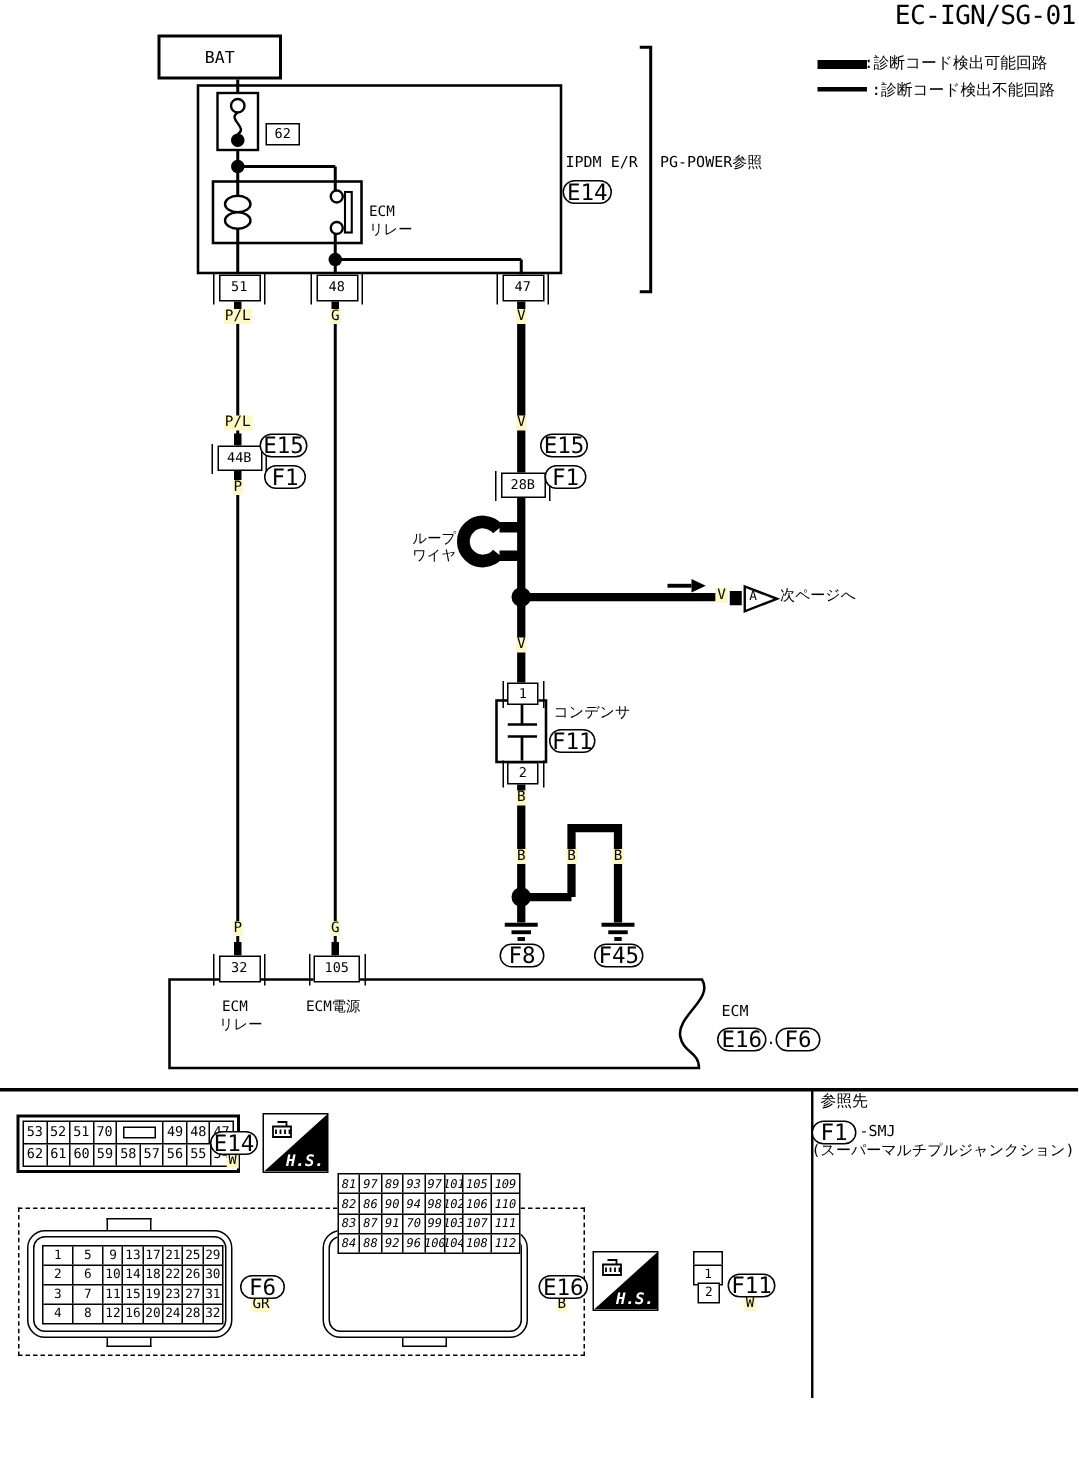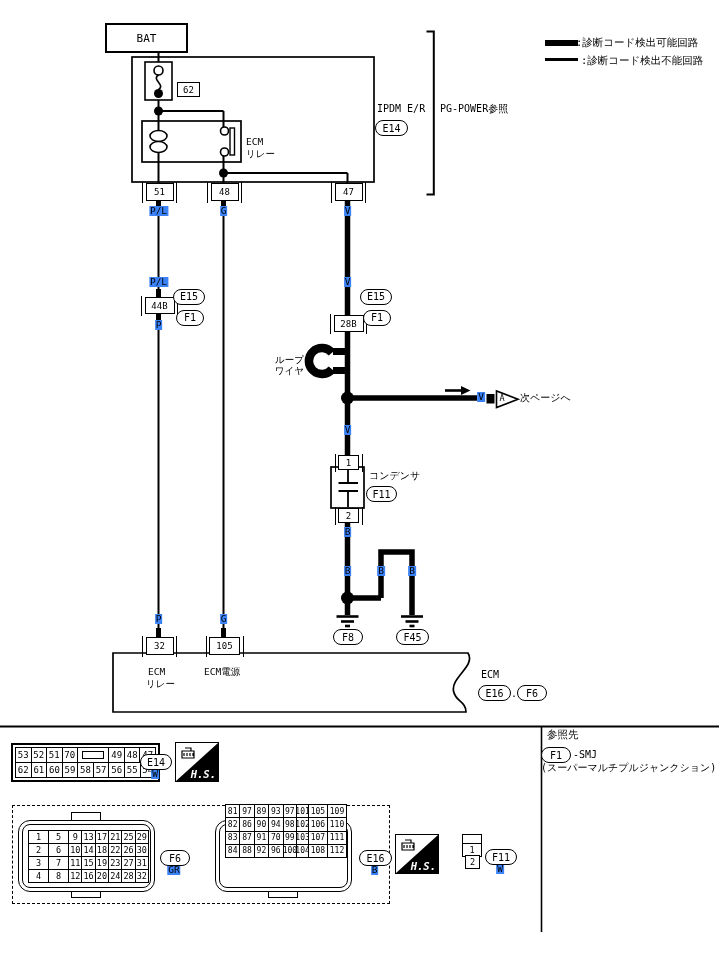--- a/index.html
+++ b/index.html
@@ -4,30 +4,30 @@
 <style>
   html,body{margin:0;padding:0;background:#fff;}
   #page{position:relative;width:719px;height:974px;background:#fff;overflow:hidden;
         font-family:"DejaVu Sans Mono","Liberation Mono",monospace;color:#000;}
   #wires{position:absolute;left:0;top:0;z-index:1;}
   .abs{position:absolute;z-index:4;white-space:nowrap;}
   .t95{font-size:9.5px;line-height:10px;margin-top:12px;}
   .t10{font-size:10px;line-height:11px;}
   .t105{font-size:10.5px;line-height:12px;}
   
-  .wl{position:absolute;z-index:4;transform:translateX(-50%);background:#3b82f6;
+  .wl{position:absolute;z-index:4;transform:translateX(-50%);background:#fef9c3;
       font-size:9.5px;line-height:10px;padding:0 1px;white-space:nowrap;}
   
   .pin{position:absolute;z-index:5;background:#fff;border:1.6px solid #000;
        display:flex;align-items:center;justify-content:center;font-size:9px;}
   .pin::before{content:"";position:absolute;top:-2.5px;bottom:-2.5px;left:-4.5px;right:-4.5px;
        border-left:1.6px solid #000;border-right:1.6px solid #000;}
   
   .oval{position:absolute;z-index:5;background:#fff;border:1.5px solid #000;border-radius:8px;
-       display:flex;align-items:center;justify-content:center;font-size:10px;}
+       display:flex;align-items:center;justify-content:center;font-size:15px;}
   
   .box{position:absolute;z-index:4;background:#fff;border:1.6px solid #000;
        display:flex;align-items:center;justify-content:center;}
   
   .hs{position:absolute;z-index:5;width:42px;height:38px;border:1.8px solid #000;background:#fff;}
   .hs .tri{position:absolute;left:0;top:0;right:0;bottom:0;background:#000;
        clip-path:polygon(100% 0,100% 100%,0 100%);}
   .hs .hst{position:absolute;right:2px;bottom:1px;color:#fff;z-index:2;
        font-style:italic;font-weight:bold;font-size:10.5px;}
   .hs svg{position:absolute;left:2px;top:2px;z-index:1;}
@@ -151,20 +151,21 @@
       <rect x="331" y="467" width="33" height="41" fill="#fff" stroke="#000" stroke-width="1.7"></rect>
       <path d="M348,467 V483 M338.5,483 H358 M338.5,491 H358 M348,491 V507" fill="none" stroke="#000" stroke-width="1.8"></path>
     </g>
 
     <path d="M113,653 H468 C476,666 451,677 453.5,691 C455.5,702 466,701 466,712 H113 Z" fill="none" stroke="#000" stroke-width="1.7"></path>
 
     <line x1="0" y1="726.5" x2="719" y2="726.5" stroke="#000" stroke-width="2.2"></line>
     <line x1="541.5" y1="727" x2="541.5" y2="932" stroke="#000" stroke-width="1.6"></line>
   </svg>
 
+  <div id="title">EC-IGN/SG-01</div>
   <div class="sw" style="left:545px;top:40px;width:33px;height:5.5px;"></div>
   <div class="abs t105" style="left:576px;top:36px;">:診断コード検出可能回路</div>
   <div class="sw" style="left:545px;top:58px;width:33px;height:2.5px;"></div>
   <div class="abs t105" style="left:581px;top:54px;">:診断コード検出不能回路</div>
 
   <div class="box" style="left:105px;top:23px;width:79px;height:26px;border-width:2px;font-size:11px;text-align:center;">BAT</div>
   <div class="abs t95" style="left:179px;top:71px;">20A</div>
   <div class="box" style="left:177px;top:82px;width:21px;height:13px;font-size:9px;border-width:1.4px;">62</div>
   <div class="abs t95" style="left:246px;top:125px;">ECM</div>
   <div class="abs t95" style="left:246px;top:137px;">リレー</div>
@@ -308,21 +309,21 @@
       </div>
     </div>
   <div class="oval" style="left:160px;top:850px;width:28px;height:14px;">F6</div>
   <div class="wl" style="left:174px;top:865px;">GR</div>
 
   <div class="tab top" style="left:268px;top:812px;width:28px;height:9px;"></div>
   <div class="tab bot" style="left:268px;top:889px;width:28px;height:8px;"></div>
   <div class="shell" style="left:215px;top:820px;width:135px;height:70px;">
     <div class="shell-inner"></div>
   </div>
-  <div class="cgrid e16g" style="left:225px;top:804px;width:120px;height:52px;">
+  <div class="cgrid e16g" style="left:225px;top:782px;width:120px;height:52px;font-style:italic;">
       <div class="grow">
         <div class="gcell">81</div>
         <div class="gcell">97</div>
         <div class="gcell">89</div>
         <div class="gcell">93</div>
         <div class="gcell">97</div>
         <div class="gcell">101</div>
         <div class="gcell">105</div>
         <div class="gcell">109</div>
       </div>

